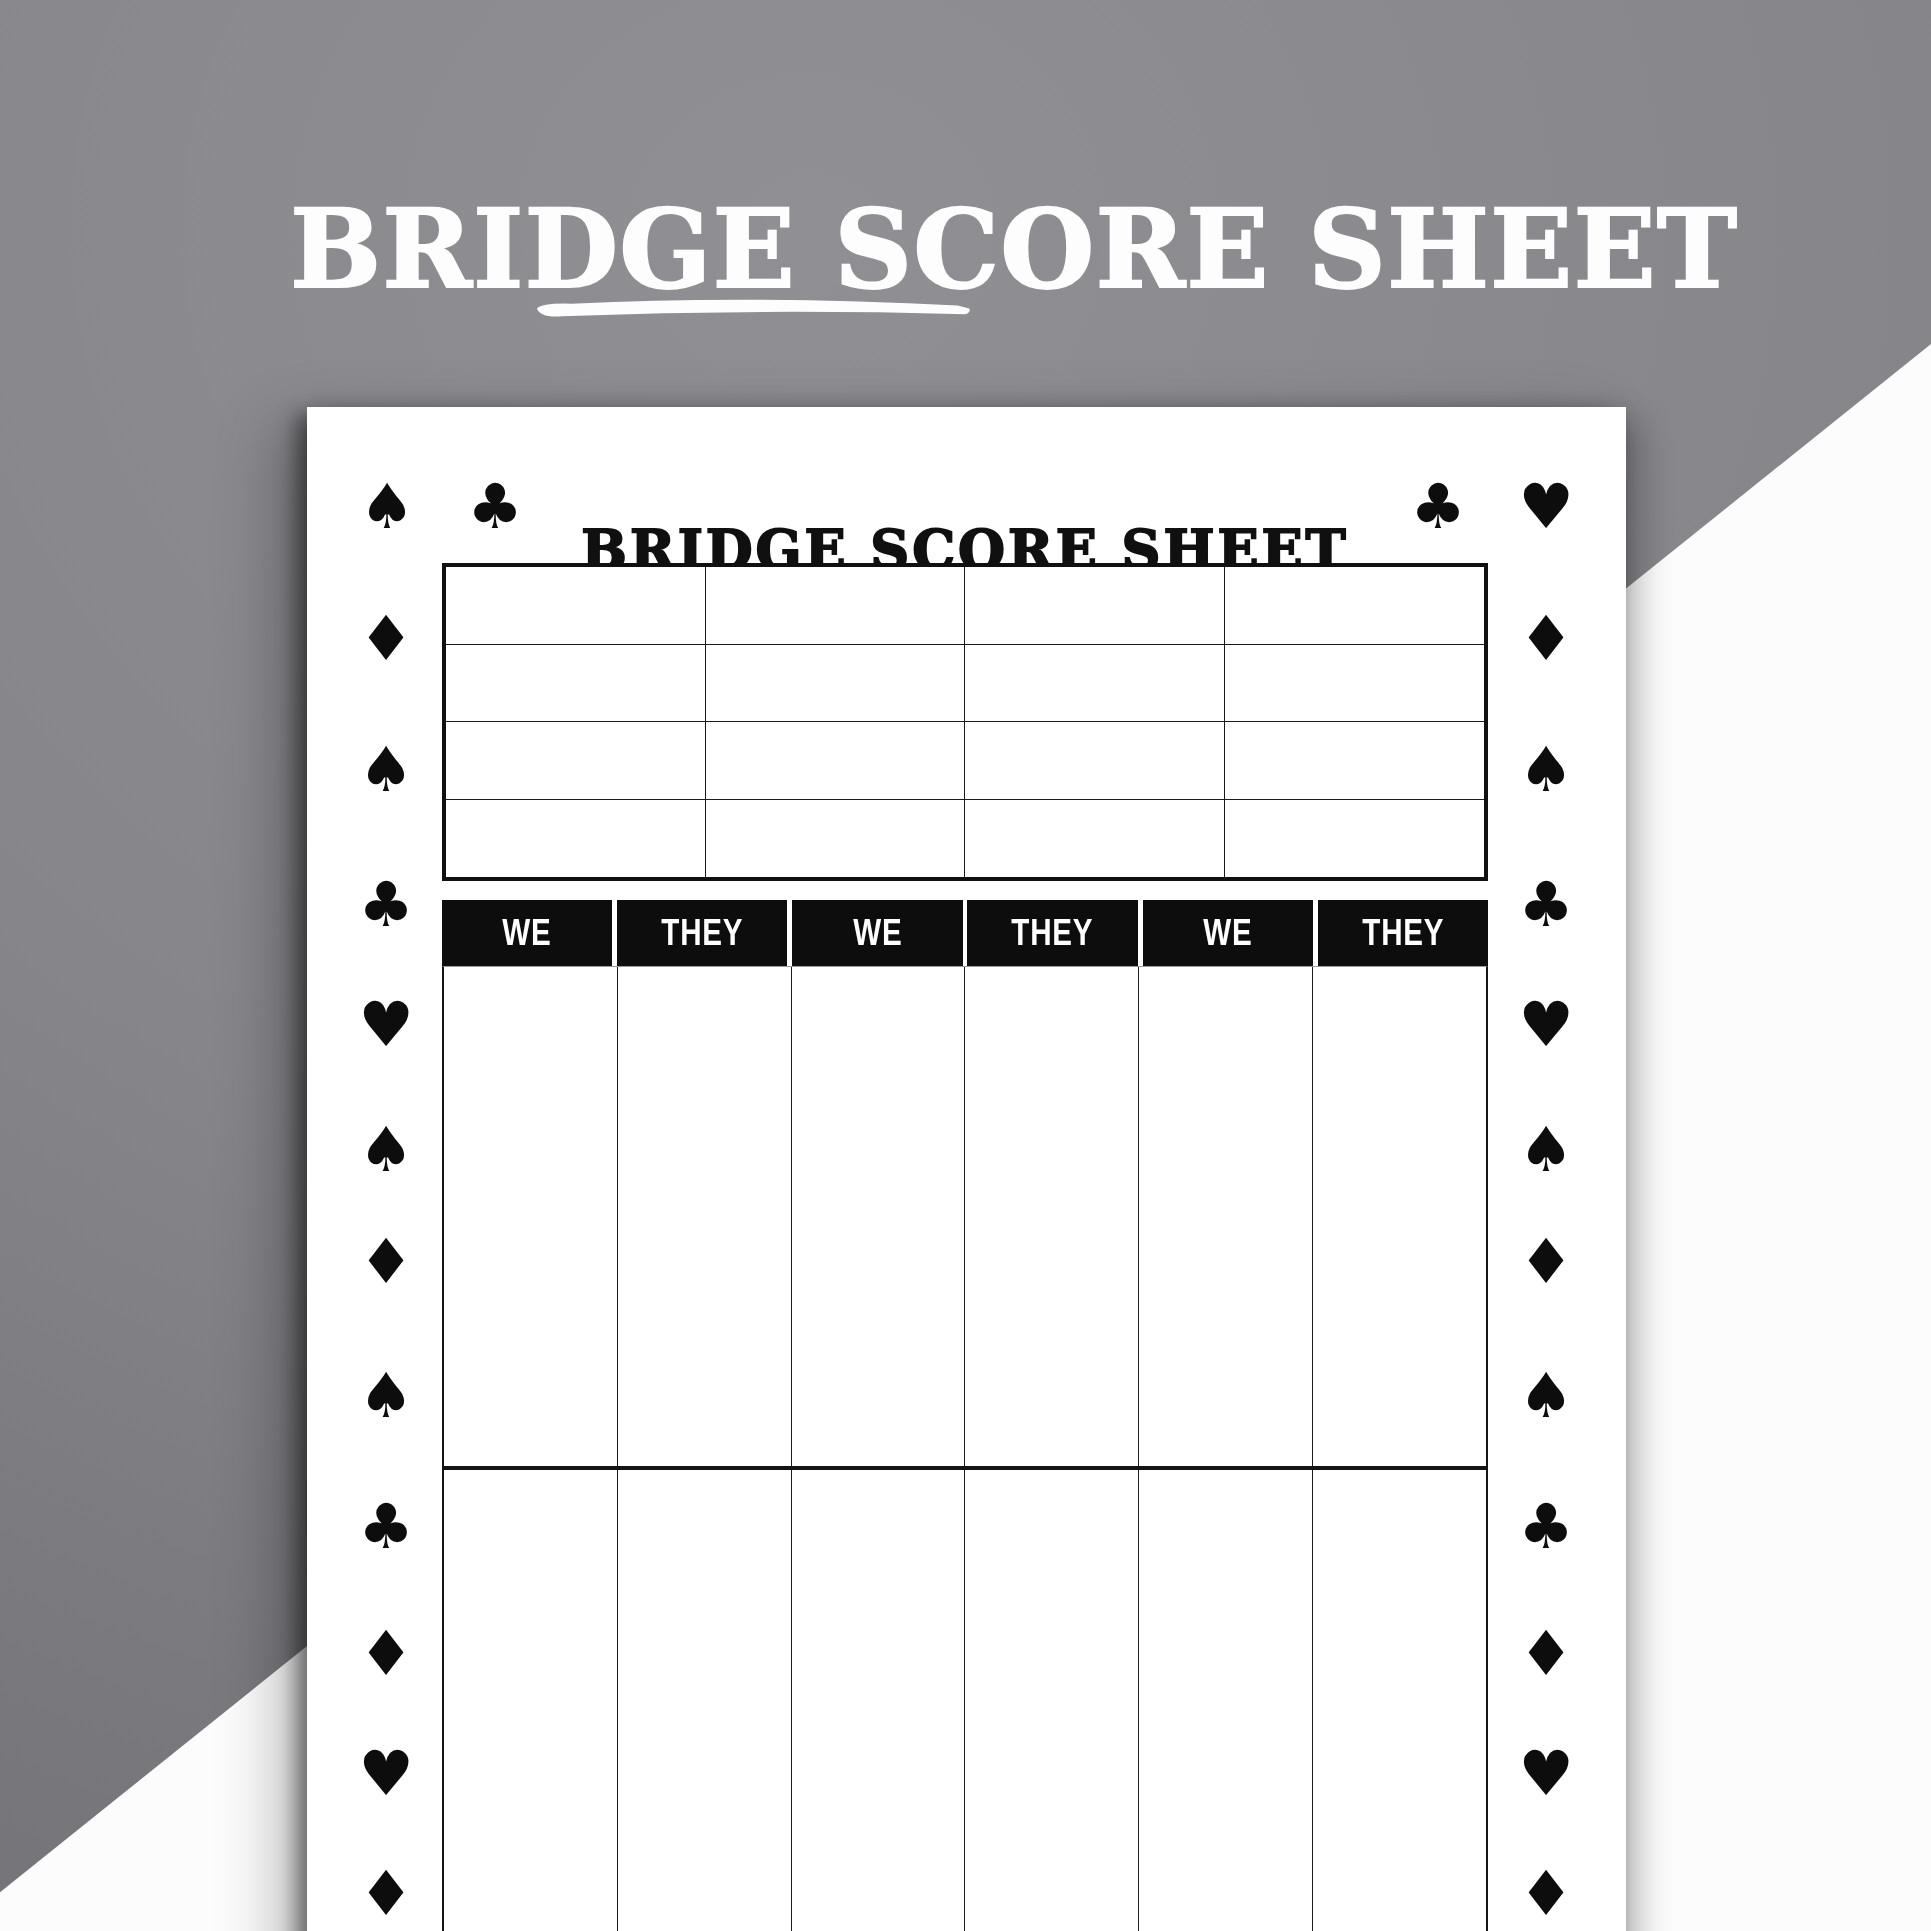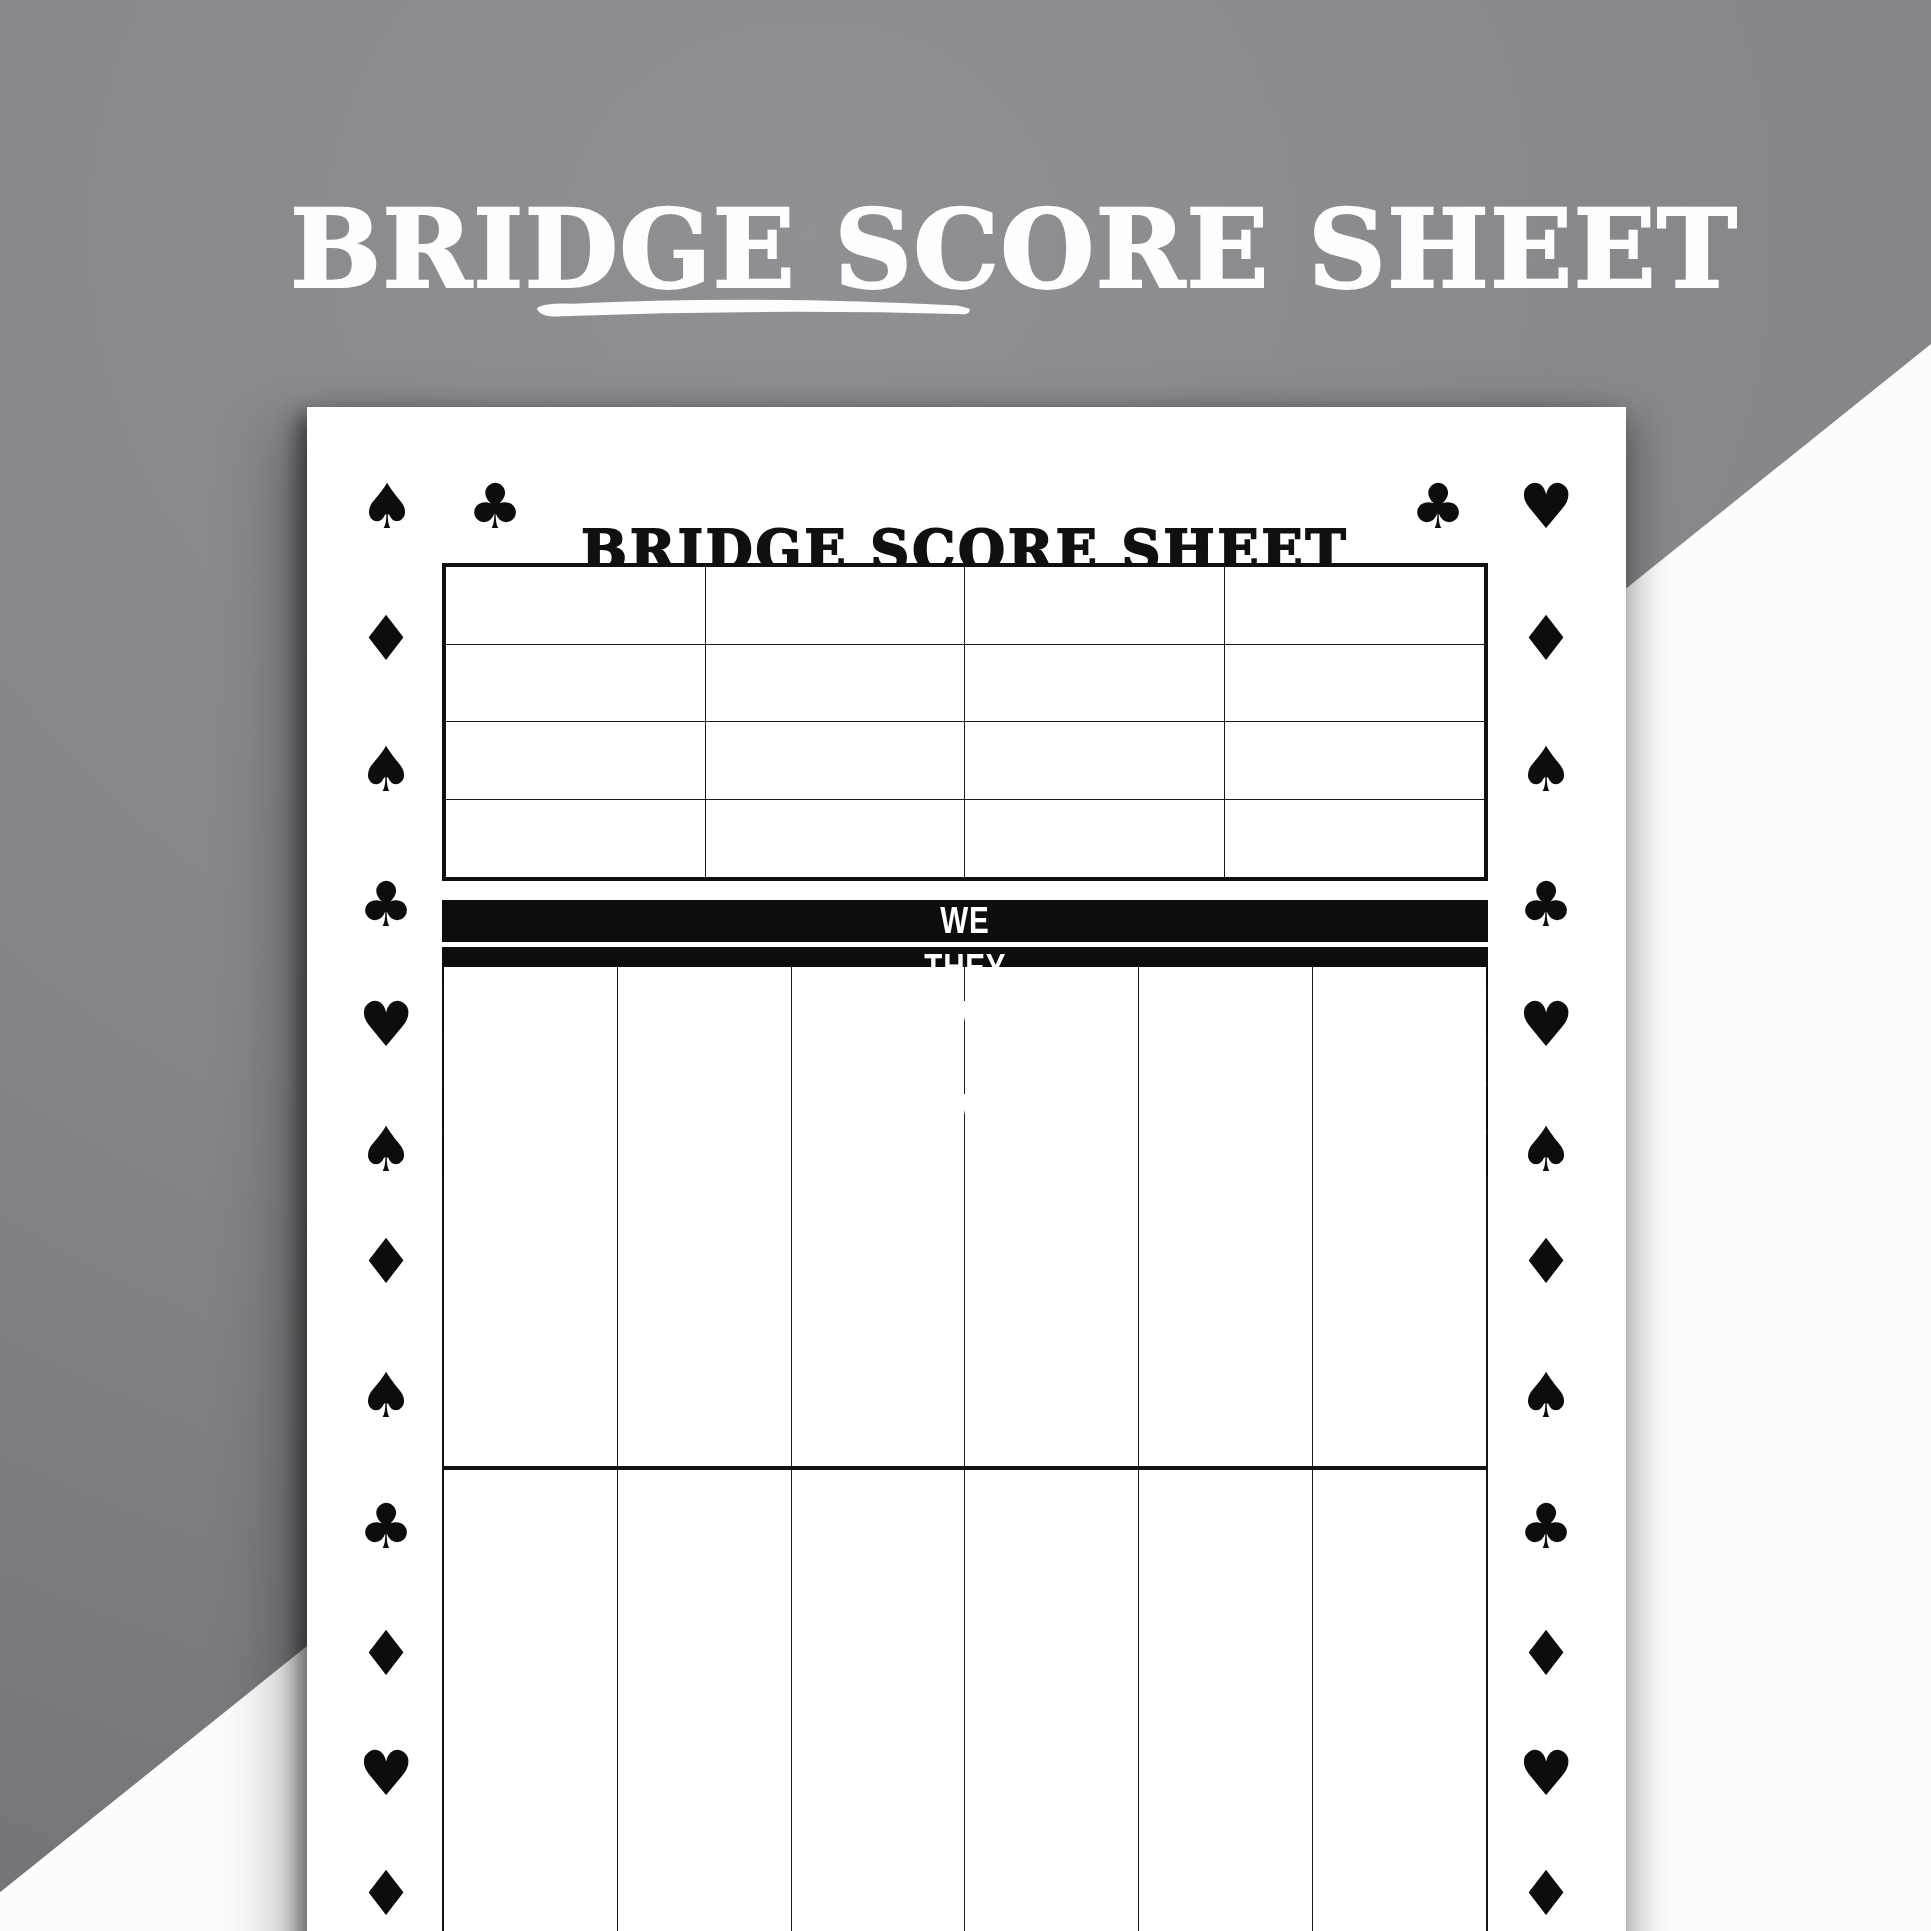--- a/index.html
+++ b/index.html
@@ -56,21 +56,21 @@
     position:absolute;left:135px;top:156px;width:1046px;height:318px;
     box-sizing:border-box;border:4.8px solid #101010;
     display:grid;grid-template-columns:repeat(4,1fr);grid-template-rows:repeat(4,1fr);
     background:#fff;
   }
   .info-cell{border-right:1.9px solid #1a1a1a;border-bottom:1.9px solid #1a1a1a;}
   .info-cell:nth-child(4n){border-right:none;}
   .info-cell:nth-child(n+13){border-bottom:none;}
   
   .score-table{position:absolute;left:135px;top:493px;width:1046px;}
-  .st-header{display:flex;gap:4.8px;height:66px;background:#ffffff;flex-direction:column;}
+  .st-header{display:flex;gap:4.8px;height:66px;background:#ffffff;}
   .st-header .hcell{
     flex:1;background:#0d0d0d;color:#ffffff;
     display:flex;align-items:center;justify-content:center;
   }
   .hcell span{
     font-family:"Liberation Sans", sans-serif;font-weight:bold;font-size:37px;
     letter-spacing:1px;transform:scaleX(0.8);display:inline-block;
   }
   .st-body{box-sizing:border-box;border-left:2.9px solid #141414;border-right:2.9px solid #141414;border-top:1.9px solid #9a9a9a;}
   .st-row{display:flex;}

